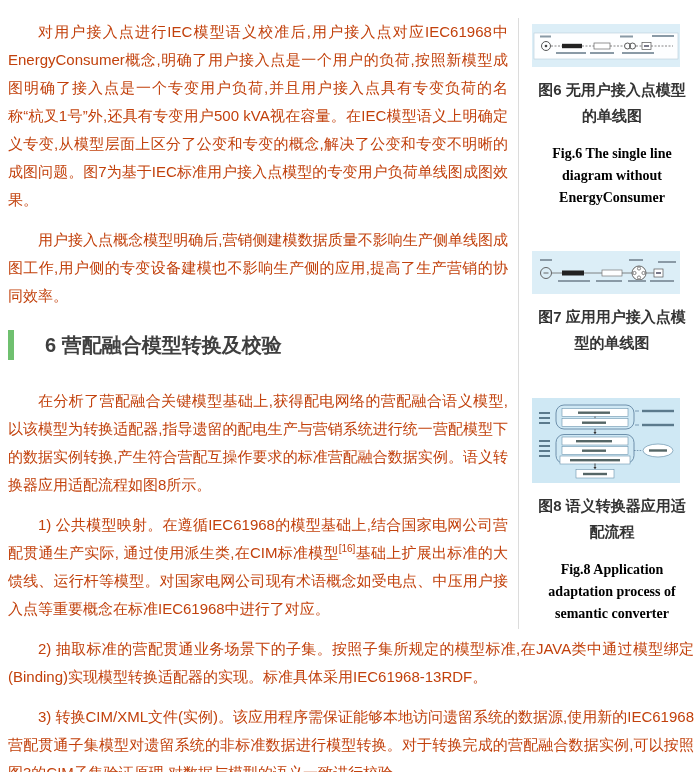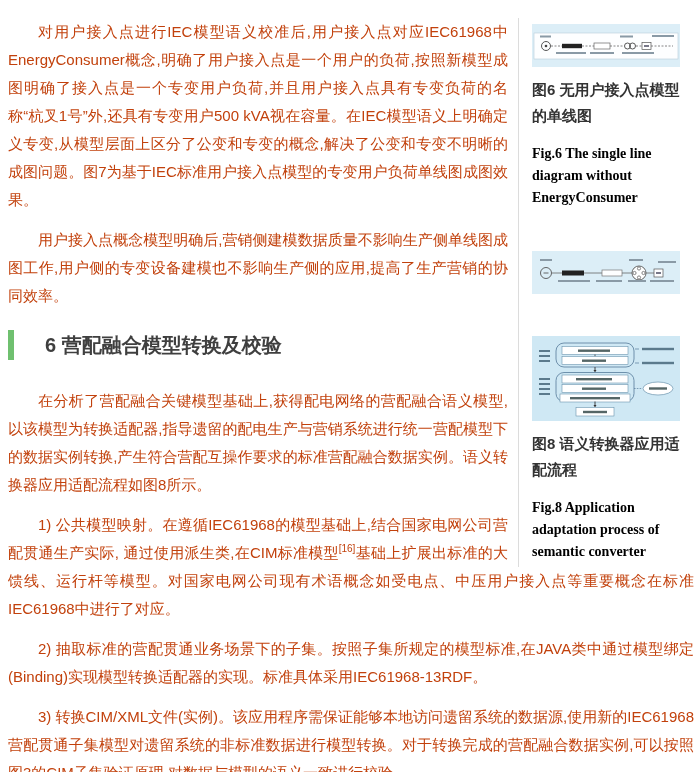--- a/index.html
+++ b/index.html
@@ -10,20 +10,21 @@
     color:#5a5a5a;
   }
   .article { padding:18px 4px 0 8px; }
 
   
   .figcol {
     float:right; width:176px;
     border-left:1px solid #dcdcdc;
     padding:6px 2px 0 13px;
     margin-left:10px;
+    text-align:center;
   }
   .fig-block { margin-bottom:42px; }
   .fig-block.last { margin-bottom:4px; }
   .fig-thumb { display:block; margin-bottom:10px; cursor:pointer; }
   .cap-zh {
     font-size:15px; line-height:26px; font-weight:bold;
     color:#333333; margin-bottom:14px;
   }
   .cap-en {
     font-family:"Liberation Serif","DejaVu Serif",serif;
@@ -101,20 +102,21 @@
         <circle cx="111.5" cy="22" r="1.6" fill="none" stroke="#555" stroke-width="0.7"></circle>
         <line x1="114" y1="22" x2="122" y2="22" stroke="#666" stroke-width="0.8"></line>
         <rect x="122" y="18" width="9" height="8" fill="#fdfeff" stroke="#555" stroke-width="0.7"></rect>
         <rect x="124" y="21" width="5" height="2" fill="#778"></rect>
         <rect x="126" y="10" width="18" height="2" fill="#8a9aa6"></rect>
         <rect x="26" y="29" width="32" height="2" fill="#8a9aa6"></rect>
         <rect x="64" y="29" width="26" height="2" fill="#8a9aa6"></rect>
         <rect x="96" y="29" width="18" height="2" fill="#8a9aa6"></rect>
         <rect x="118" y="29" width="24" height="2" fill="#8a9aa6"></rect>
       </svg>
+      <div class="cap-zh">图7 应用用户接入点模型的单线图</div>
     </div>
 
     <div class="fig-block last">
       <svg class="fig-thumb" width="148" height="85" viewBox="0 0 148 85" xmlns="http://www.w3.org/2000/svg">
         <rect x="0" y="0" width="148" height="85" fill="#cfe8f4"></rect>
 
         <rect x="7" y="14" width="11" height="2" fill="#5b7a8c"></rect>
         <rect x="7" y="19" width="11" height="2" fill="#5b7a8c"></rect>
         <rect x="7" y="24" width="11" height="2" fill="#5b7a8c"></rect>
         <rect x="7" y="42" width="11" height="2" fill="#5b7a8c"></rect>

